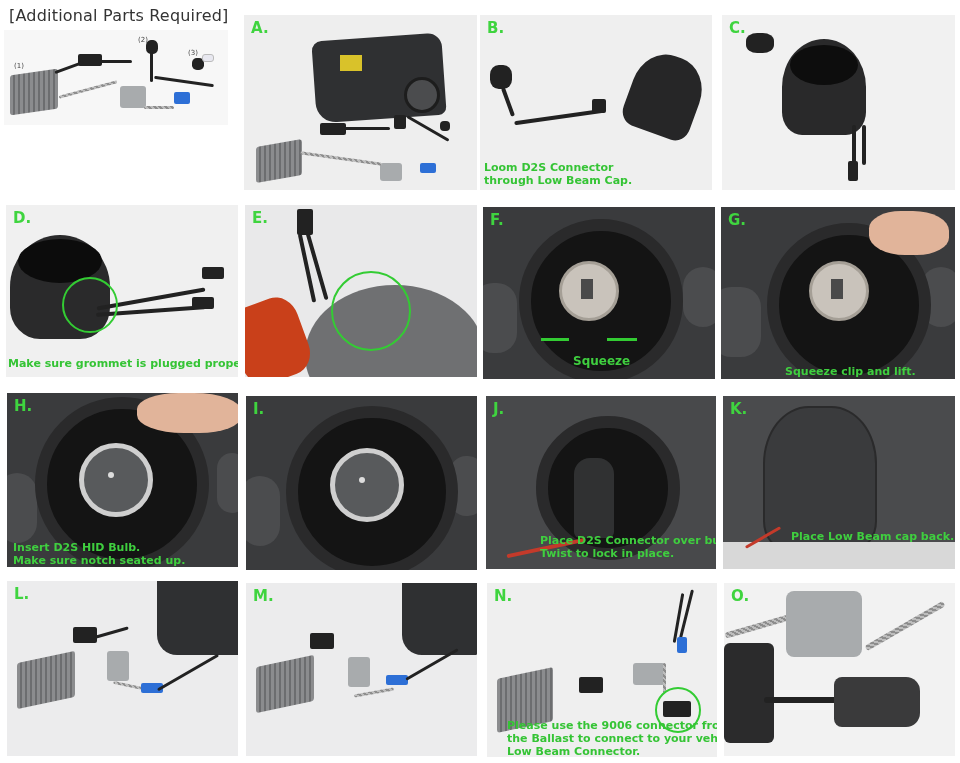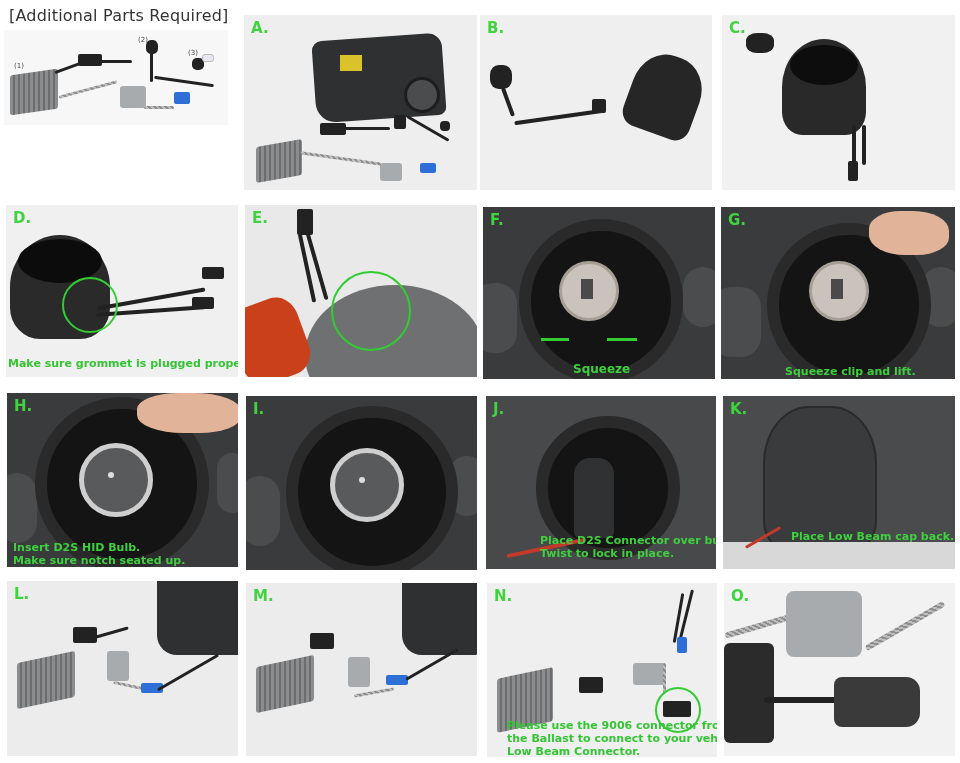--- a/index.html
+++ b/index.html
@@ -75,20 +75,22 @@
   <div class="shape box-black" style="left:196px;top:106px;width:10px;height:10px;border-radius:40%;"></div>
 </div>
 
 <div class="panel photo" style="left:480px;top:15px;width:232px;height:175px;background:#efefef;">
   <span class="step-letter">B.</span>
   <div class="shape box-black" style="left:10px;top:50px;width:22px;height:24px;border-radius:40%;"></div>
   <div class="wire" style="left:26px;top:72px;width:4px;height:30px;transform:rotate(-20deg);"></div>
   <div class="wire" style="left:34px;top:100px;width:90px;height:4px;transform:rotate(-8deg);"></div>
   <div class="shape box-black" style="left:112px;top:84px;width:14px;height:14px;"></div>
   <div class="shape" style="left:150px;top:40px;width:70px;height:80px;background:#262627;border-radius:45% 45% 20% 20%;transform:rotate(20deg);"></div>
+  <div class="caption" style="left:4px;top:146px;white-space:pre;">Loom D2S Connector
+through Low Beam Cap.</div>
 </div>
 
 <div class="panel photo" style="left:722px;top:15px;width:233px;height:175px;background:#f1f1f1;">
   <span class="step-letter">C.</span>
   <div class="shape" style="left:60px;top:24px;width:84px;height:96px;background:#29292a;border-radius:50% 50% 24% 24%;"></div>
   <div class="shape" style="left:68px;top:30px;width:68px;height:40px;background:#0d0d0d;border-radius:50%;"></div>
   <div class="shape box-black" style="left:24px;top:18px;width:28px;height:20px;border-radius:40%;"></div>
   <div class="wire" style="left:130px;top:110px;width:4px;height:46px;"></div>
   <div class="wire" style="left:140px;top:110px;width:4px;height:40px;"></div>
   <div class="shape box-black" style="left:126px;top:146px;width:10px;height:20px;"></div>
@@ -118,21 +120,21 @@
 
 <div class="panel dark" style="left:483px;top:207px;width:232px;height:172px;">
   <span class="step-letter">F.</span>
   <div class="knob" style="left:-10px;top:76px;width:44px;height:70px;border-radius:20px;"></div>
   <div class="knob" style="left:200px;top:60px;width:40px;height:60px;border-radius:20px;"></div>
   <div class="ring-dark" style="left:36px;top:12px;width:140px;height:140px;"></div>
   <div class="socket" style="left:76px;top:54px;width:54px;height:54px;"></div>
   <div class="shape" style="left:98px;top:72px;width:12px;height:20px;background:#4a4a4a;"></div>
   <div class="shape" style="left:58px;top:131px;width:28px;height:3px;background:#33cc33;"></div>
   <div class="shape" style="left:124px;top:131px;width:30px;height:3px;background:#33cc33;"></div>
-  <div class="caption" style="left:90px;top:156px;font-size:12px;">Squeeze</div>
+  <div class="caption" style="left:90px;top:148px;font-size:12px;">Squeeze</div>
 </div>
 
 <div class="panel dark" style="left:721px;top:207px;width:234px;height:172px;">
   <span class="step-letter">G.</span>
   <div class="knob" style="left:-10px;top:80px;width:50px;height:70px;border-radius:20px;"></div>
   <div class="knob" style="left:200px;top:60px;width:40px;height:60px;border-radius:20px;"></div>
   <div class="ring-dark" style="left:46px;top:16px;width:140px;height:140px;"></div>
   <div class="socket" style="left:88px;top:54px;width:54px;height:54px;"></div>
   <div class="shape" style="left:110px;top:72px;width:12px;height:20px;background:#4a4a4a;"></div>
   <div class="finger" style="left:148px;top:4px;width:80px;height:44px;"></div>

